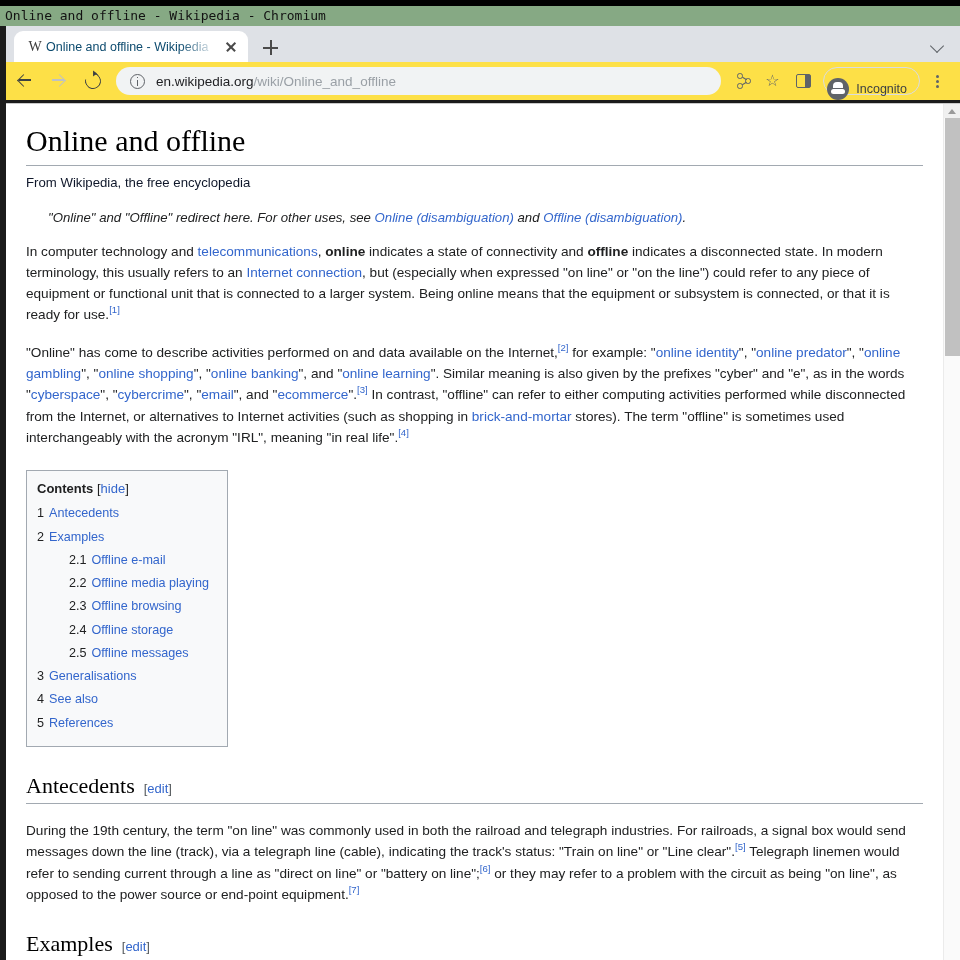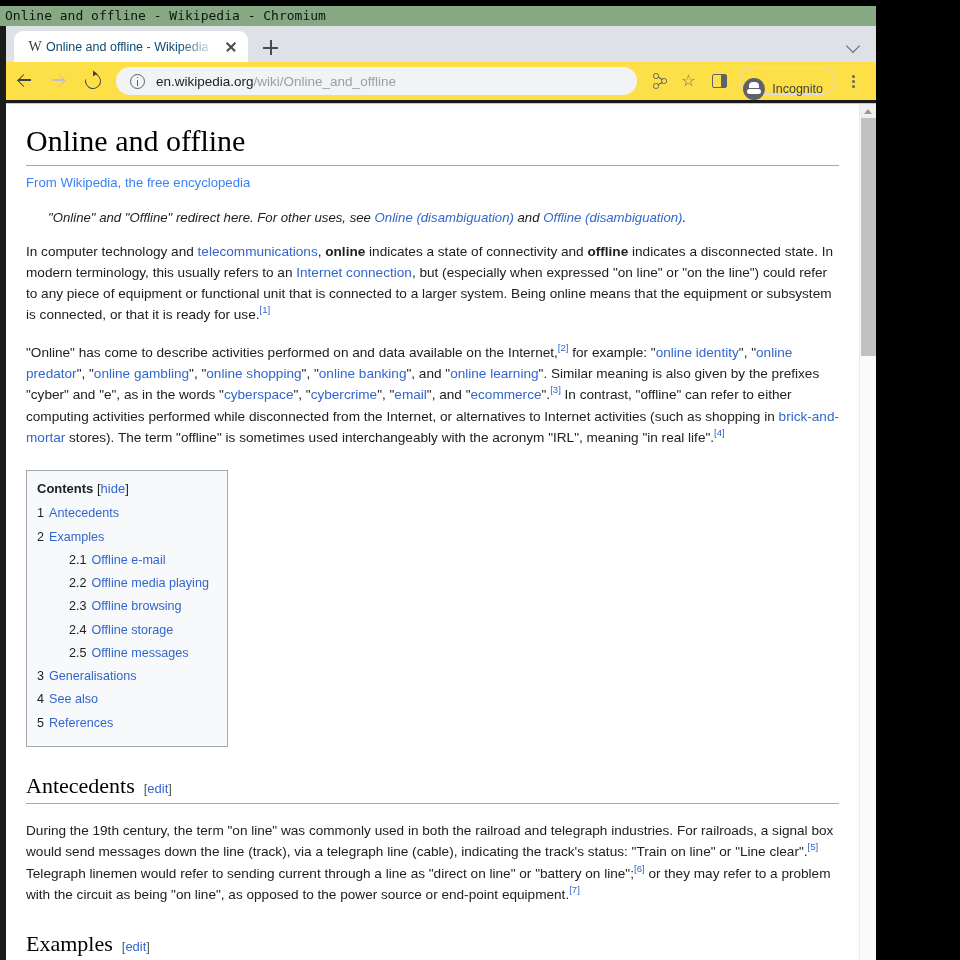--- a/index.html
+++ b/index.html
@@ -3,21 +3,21 @@
 <meta charset="utf-8">
 <style>
   * { box-sizing: border-box; }
   html, body { margin:0; padding:0; }
   body {
     width:960px; height:960px; overflow:hidden;
     background:#000;
     font-family:"Liberation Sans", sans-serif;
     -webkit-font-smoothing:antialiased;
   }
-  .window { width:876px; height:960px; position:relative; background:#1b1b1b; }
+  .window { width:960px; height:960px; position:relative; background:#1b1b1b; }
 
   
   .topstrip { height:6px; background:#000; }
   .titlebar {
     height:20px; background:#86a984; color:#121212;
     font-family:"DejaVu Sans Mono","Liberation Mono",monospace;
     font-size:13px; line-height:20px; letter-spacing:0px;
     padding-left:5px; white-space:nowrap; overflow:hidden;
   }
 
@@ -109,21 +109,21 @@
     background:#fff; overflow:hidden;
     border-top:1px solid #c9c9c9;
   }
   .page { position:absolute; left:0; top:0; right:17px; bottom:0; overflow:hidden; padding:14px 20px 0 20px; }
 
   h1.pt {
     font-family:"Liberation Serif", serif; font-weight:400; font-size:30px;
     margin:4px 0 0 0; color:#000; line-height:1.25; padding-bottom:5px;
     border-bottom:1px solid #a2a9b1;
   }
-  .subtitle{ font-size:13.2px; color:#3b82f6; margin:9px 0 8px 0;}
+  .subtitle{ font-size:13.2px; color:#0f172a; margin:9px 0 8px 0;}
   .hatnote{ font-size:13.2px; font-style:italic; color:#202122; margin:20px 0 0 22px; }
   p.body{ font-size:13.6px; line-height:1.57; color:#202122; margin:16px 0 0 0; text-align:left;}
   a.wl{ color:#3366cc; text-decoration:none;}
   sup.ref{ font-size:9.6px; vertical-align:super; line-height:0;}
   sup.ref a{ color:#3366cc; text-decoration:none;}
 
   .toc{
     display:inline-block; border:1px solid #a2a9b1; background:#f8f9fa;
     padding:7px 18px 9px 10px; margin:22px 0 0 0; font-size:12.6px; min-width:190px;
   }

